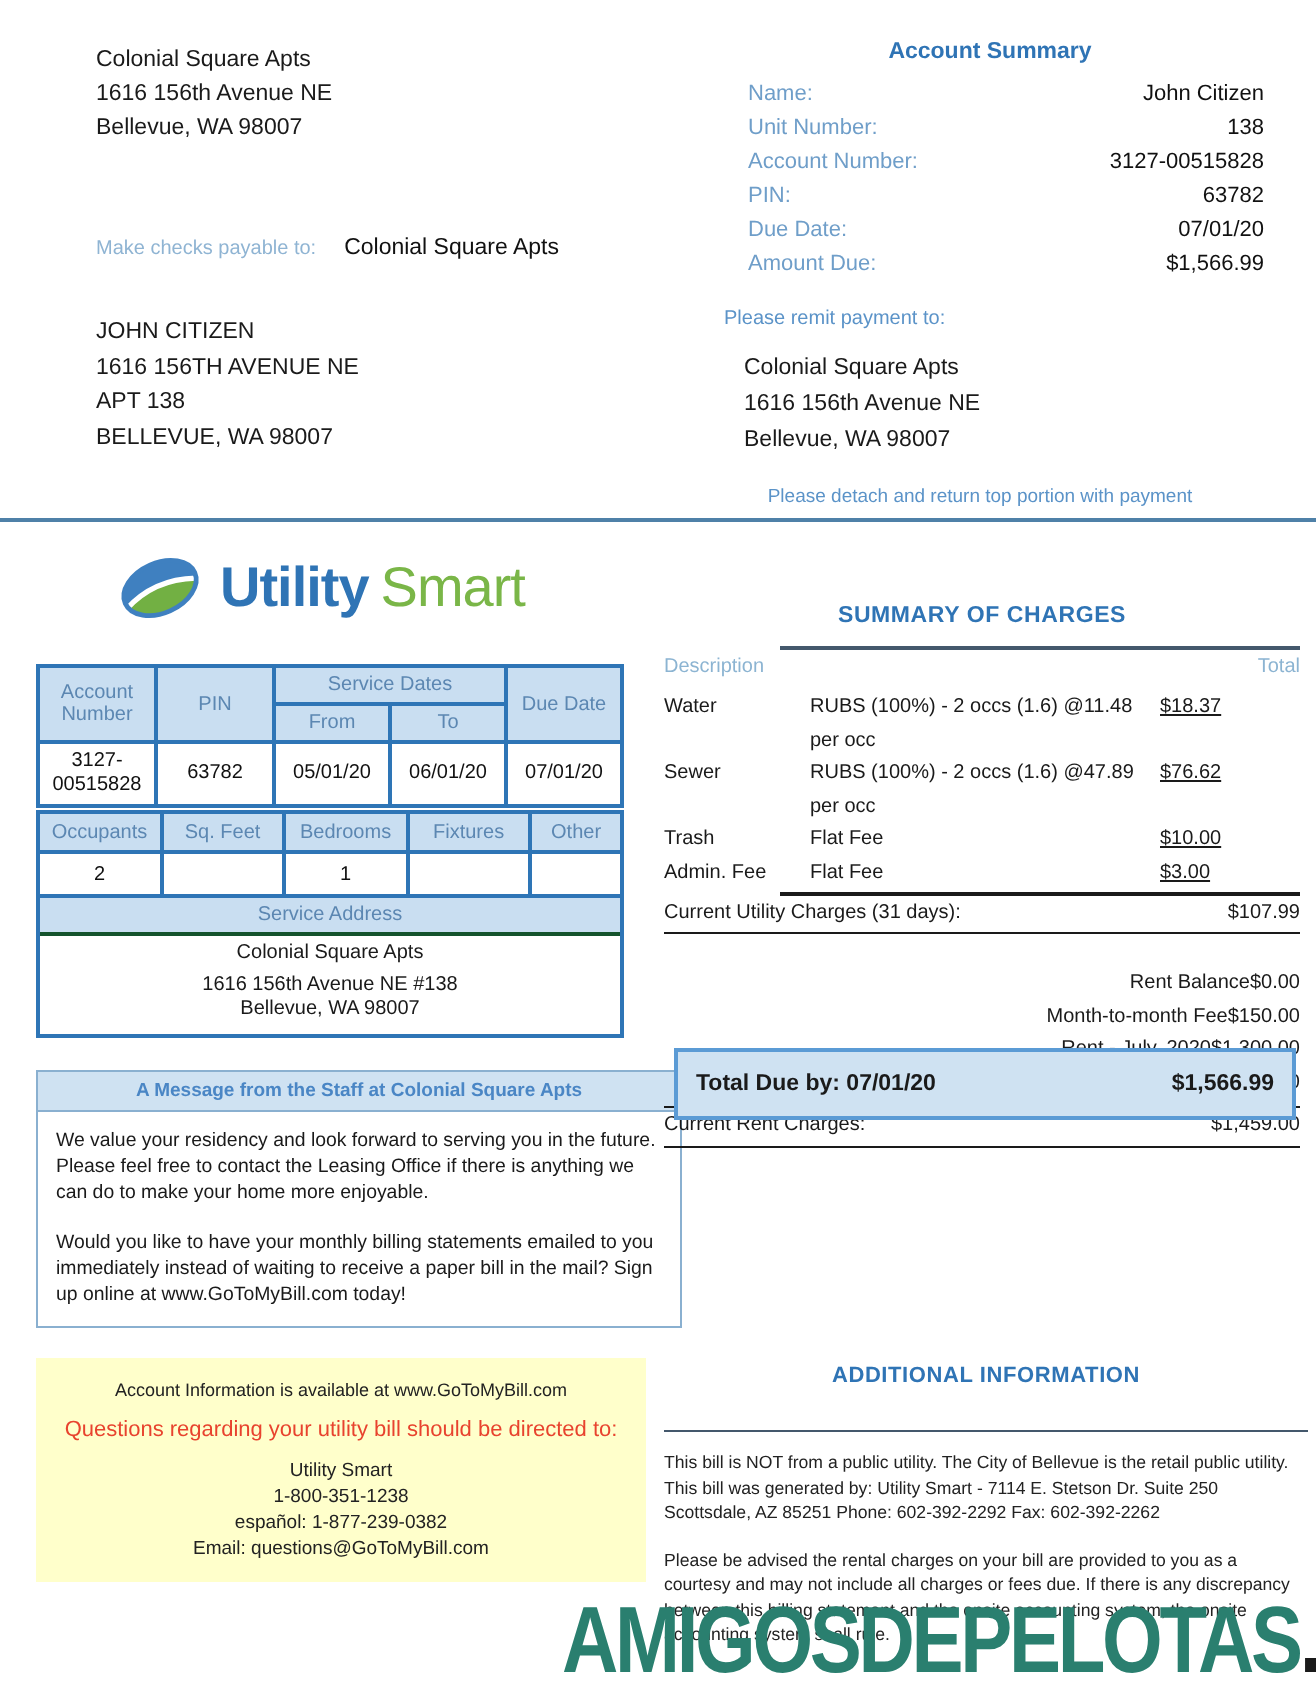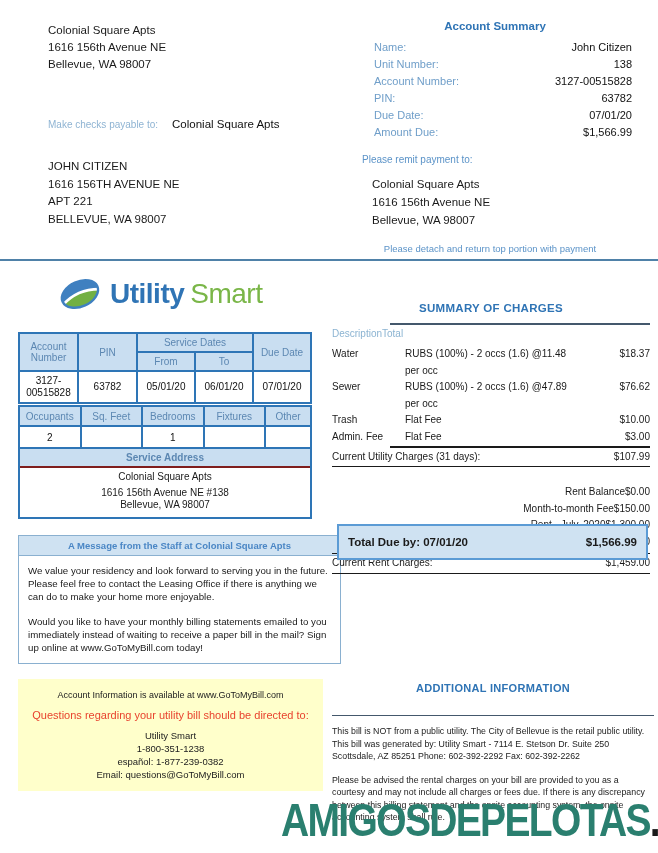--- a/index.html
+++ b/index.html
@@ -44,38 +44,38 @@
   .acct-table tr.sub th { height:19px; }
   .acct-table tr.main th { height:19px; }
   .acct-table td { height:32px; line-height:12px; }
   .unit-table th { height:20px; }
   .unit-table td { height:22px; }
 
   .svc-box {
     position:absolute; left:18px; top:447px; width:294px;
     border:2px solid #2e75b6;
   }
-  .svc-box .hd { background:#c9def1; color:#5c87b2; font-weight:bold; font-size:10px; text-align:center; padding:3px 0; border-bottom:2px solid #7f1d1d; }
+  .svc-box .hd { background:#c9def1; color:#5c87b2; font-weight:normal; font-size:10px; text-align:center; padding:3px 0; border-bottom:2px solid #14532d; }
   .svc-box .bd { background:#fff; text-align:center; font-size:10px; line-height:12.5px; padding:3px 0 5px 0; }
   .svc-box .bd .l1 { margin-bottom:3px; }
 
   .msg-box { position:absolute; left:18px; top:535px; width:323px; border:1.5px solid #8ab0d0; }
   .msg-box .hd { background:#cfe2f2; color:#4a86c5; font-weight:bold; font-size:9.5px; text-align:center; padding:4px 0; border-bottom:1.5px solid #8ab0d0; }
   .msg-box .bd { background:#fff; font-size:9.7px; line-height:13px; padding:8px 9px 9px 9px; }
   .msg-box .bd p + p { margin-top:12px; }
 
   
   .charges { position:absolute; left:332px; top:302px; width:318px; }
   .charges .title { text-align:center; font-weight:bold; font-size:11.5px; color:#2f74b5; letter-spacing:0.3px; }
   .charges .title-rule { margin-left:58px; border-top:2px solid #44586c; margin-top:9px; }
-  .chg-head { display:flex; justify-content:flex-start; font-size:10px; color:#8cb4d2; margin-top:3px; margin-bottom:7px; }
+  .chg-head { display:flex; justify-content:space-between; font-size:10px; color:#8cb4d2; margin-top:3px; margin-bottom:7px; }
   .chg-row { display:flex; font-size:10px; line-height:16.5px; }
   .chg-row .nm { width:73px; }
   .chg-row .dt { flex:1; }
-  .chg-row .tt { width:70px; text-align:right; }
+  .chg-row .tt { width:70px; text-align:left;text-decoration:underline; }
   .sub-rule-thick { margin-left:58px; border-top:2px solid #1a1a1a; margin-top:1px; }
   .sub-rule-thin { border-top:1px solid #1a1a1a; margin-top:2px; }
   .chg-subrow { display:flex; justify-content:space-between; font-size:10px; line-height:15px; padding-top:1px; }
   .rent-block { margin-top:17px; }
   .rent-row { display:flex; justify-content:flex-end; font-size:10px; line-height:16.5px; }
   .rent-rule { border-top:1.5px solid #1a1a1a; margin-top:3px; }
   .total-box {
     position:absolute; left:337px; top:524px; width:311px; height:28px;
     background:#cfe2f2; border:2px solid #5b9bd5;
     display:flex; justify-content:space-between; align-items:center;
@@ -142,21 +142,21 @@
   </div>
 </div>
 
 <div class="checks">
   <span>Make checks payable to:</span><span class="val">Colonial Square Apts</span>
 </div>
 
 <div class="mail-address">
   <div>JOHN CITIZEN</div>
   <div>1616 156TH AVENUE NE</div>
-  <div>APT 221</div>
+  <div>APT 138</div>
   <div>BELLEVUE, WA 98007</div>
 </div>
 
 <div class="remit-label">Please remit payment to:</div>
 <div class="remit-address">
   <div>Colonial Square Apts</div>
   <div>1616 156th Avenue NE</div>
   <div>Bellevue, WA 98007</div>
 </div>
 

